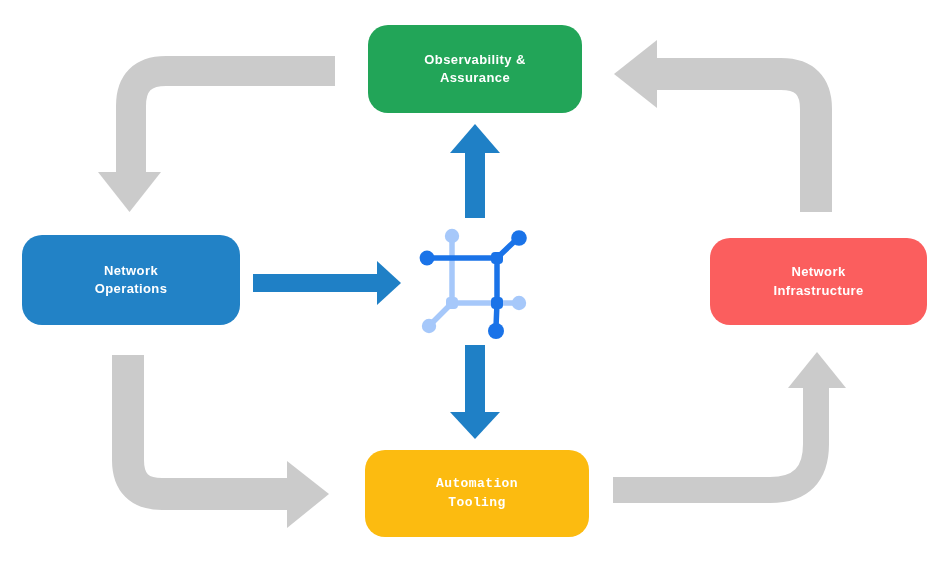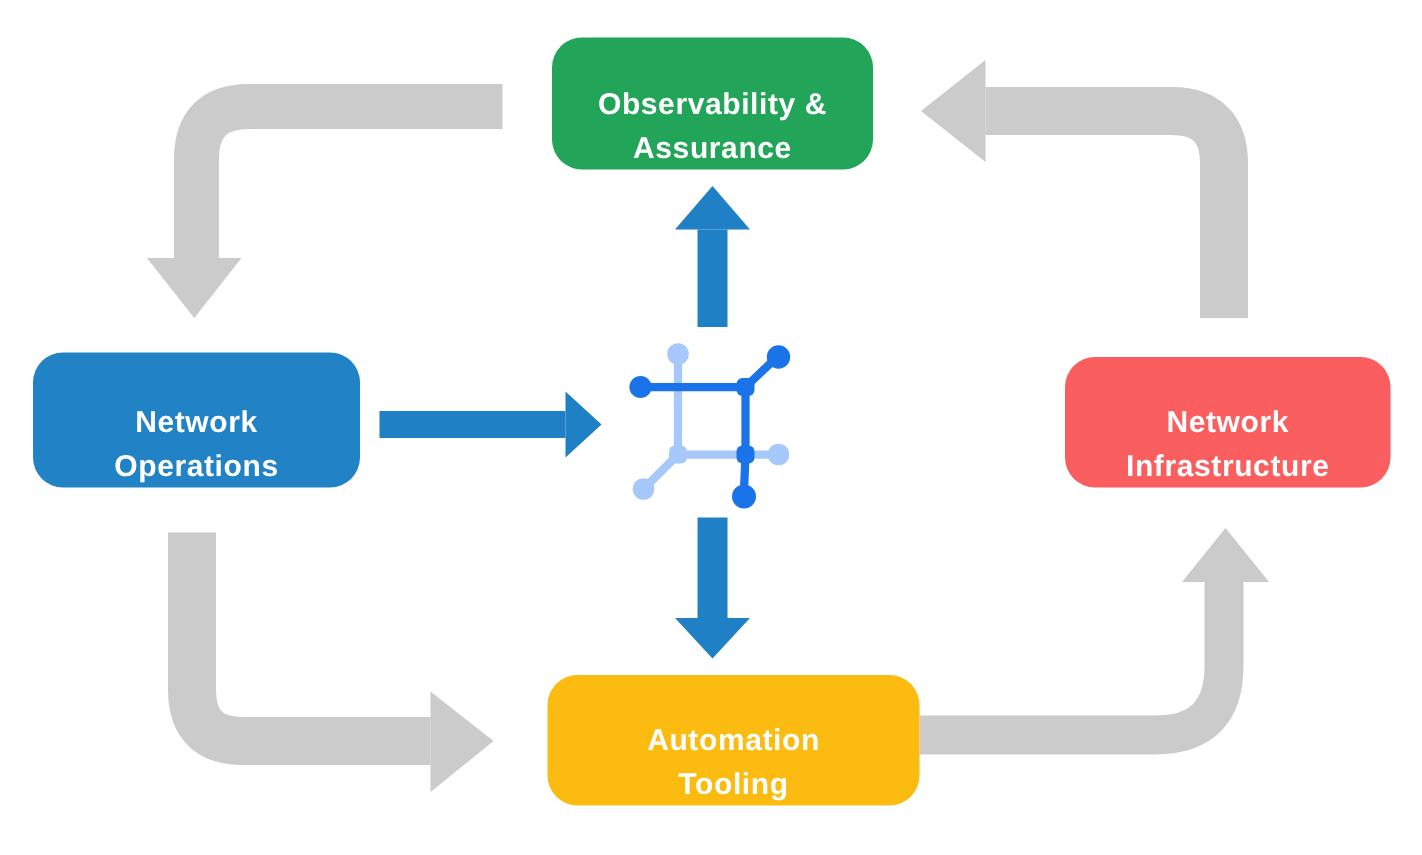--- a/index.html
+++ b/index.html
@@ -16,34 +16,34 @@
   }
   .arrow-layer {
     position: absolute;
     left: 0; top: 0;
     width: 948px; height: 570px;
   }
   .node-box {
     position: absolute;
     border-radius: 20px;
     display: flex;
-    align-items: flex-end;
+    align-items: center;
     justify-content: center;
     text-align: center;
     color: #ffffff;
-    font-size: 20px;
+    font-size: 13px;
     font-weight: bold;
     letter-spacing: 0.4px;
     line-height: 1.42;
     white-space: pre-line;
   }
   .node-observability { left: 368px; top: 25px;  width: 214px; height: 88px; }
   .node-operations    { left: 22px;  top: 235px; width: 218px; height: 90px; }
   .node-infrastructure{ left: 710px; top: 238px; width: 217px; height: 87px; }
-  .node-automation    { left: 365px; top: 450px; width: 248px; height: 87px; }
+  .node-automation    { left: 365px; top: 450px; width: 224px; height: 87px; font-family: Liberation Mono, monospace; }
 </style>
 </head>
 <body>
 
 <div class="canvas" style="background: rgb(255, 255, 255);">
 
   <svg class="arrow-layer" viewBox="0 0 948 570" xmlns="http://www.w3.org/2000/svg" aria-hidden="true">
 
     <g>
       <path d="M335,71 H166 Q131,71 131,106 V174" fill="none" stroke-width="30" stroke="#CBCBCB"></path>

